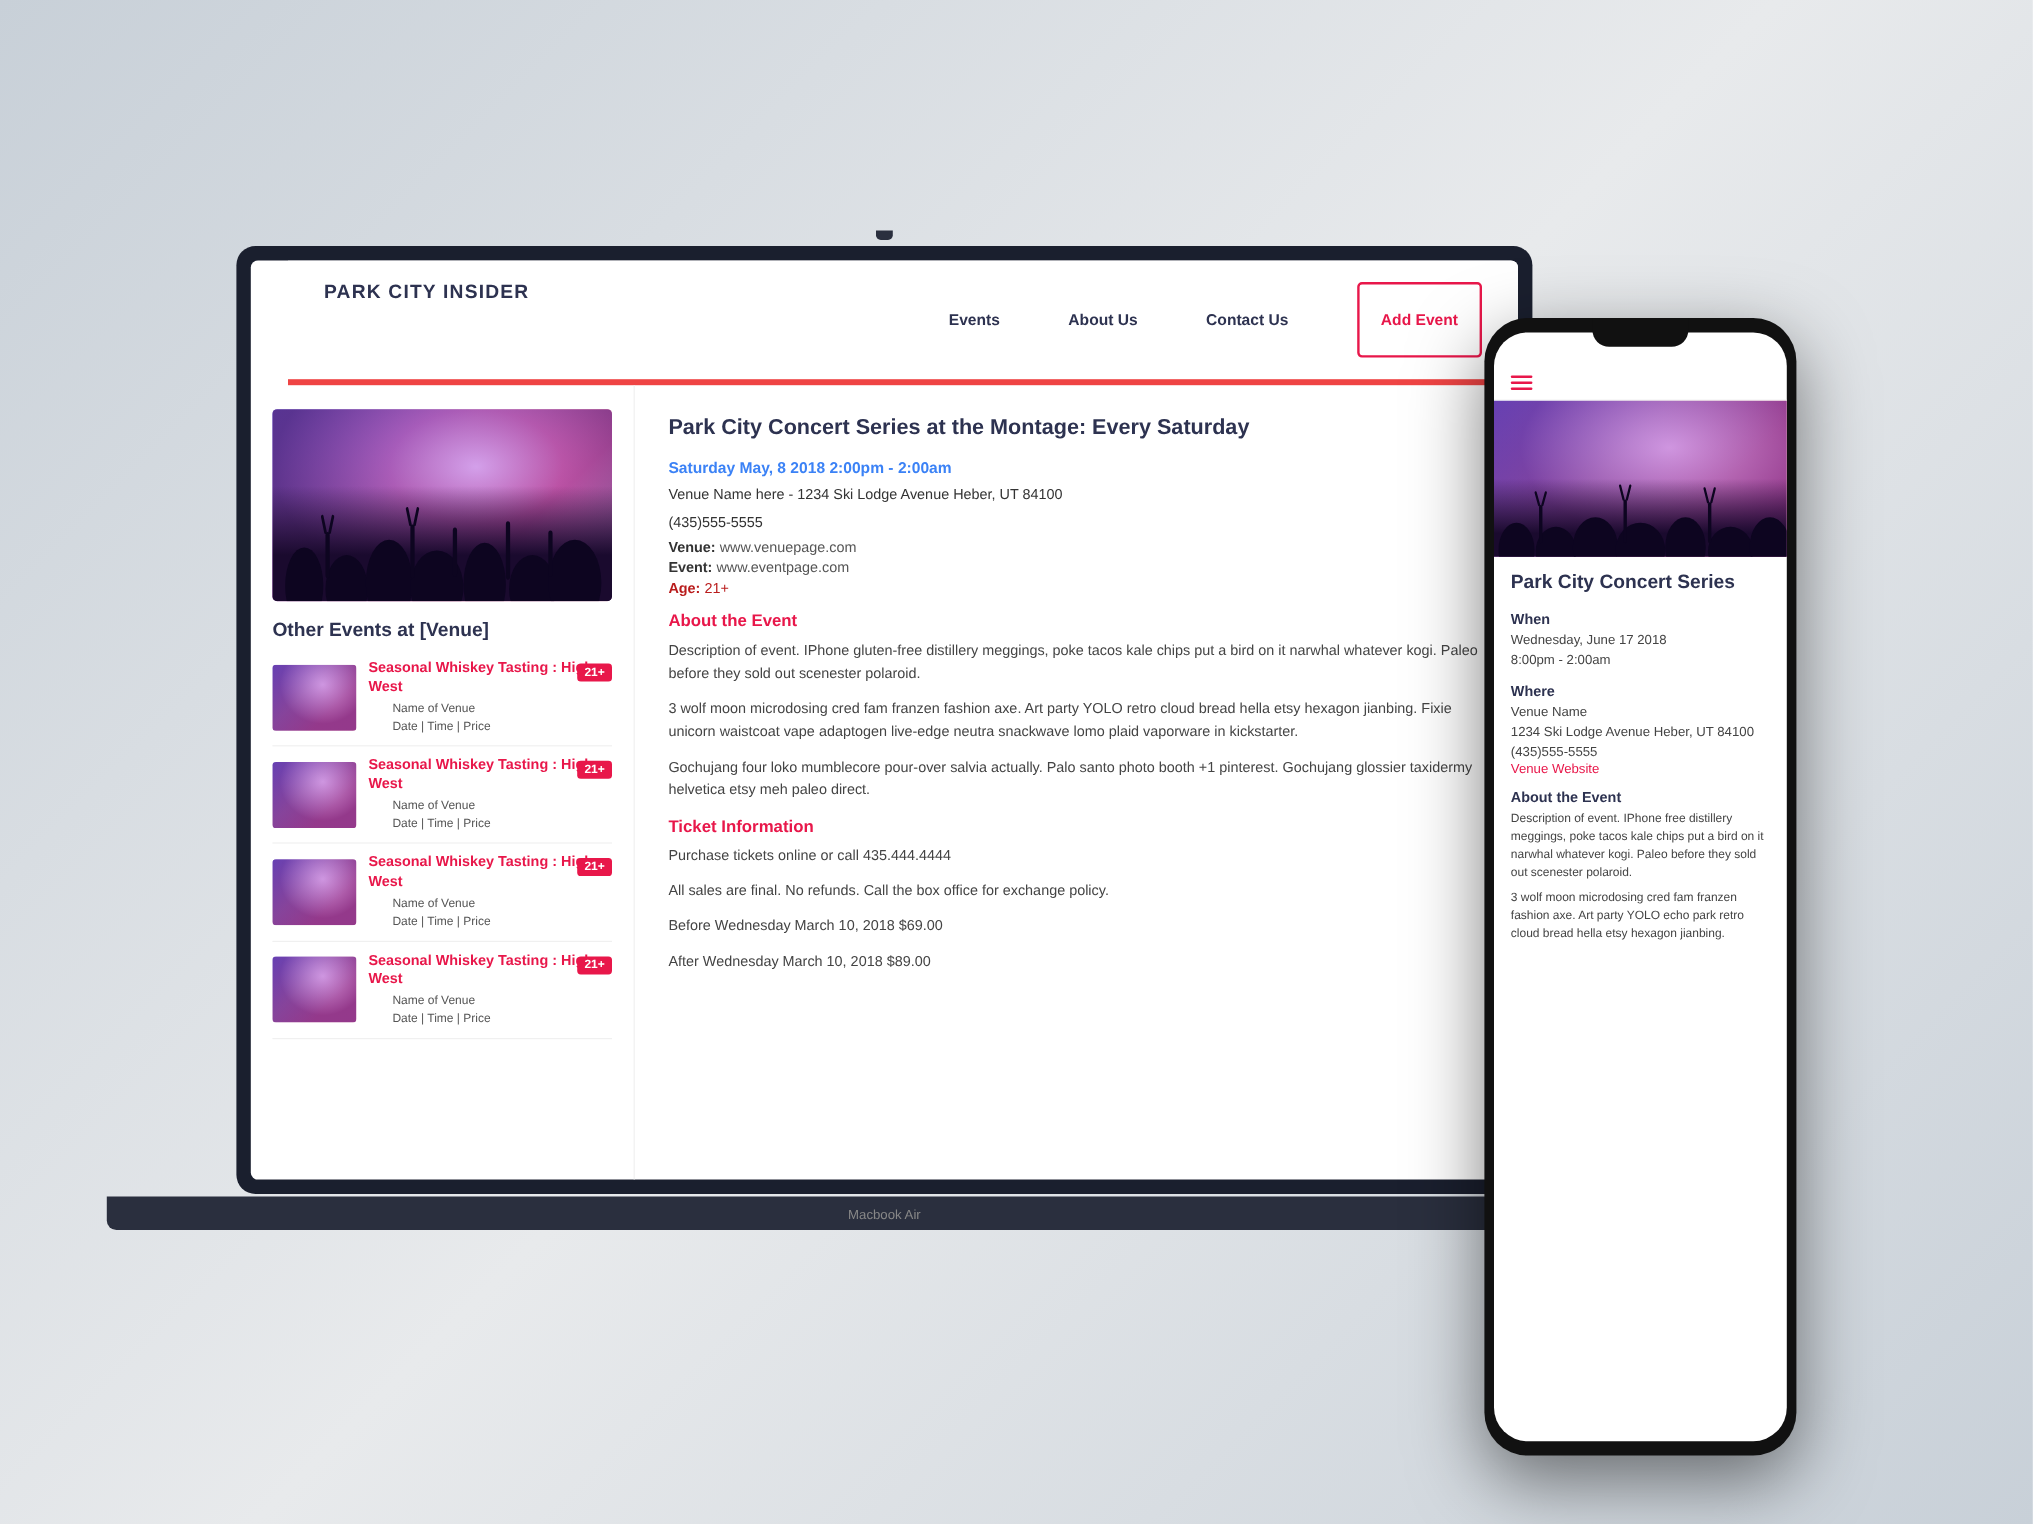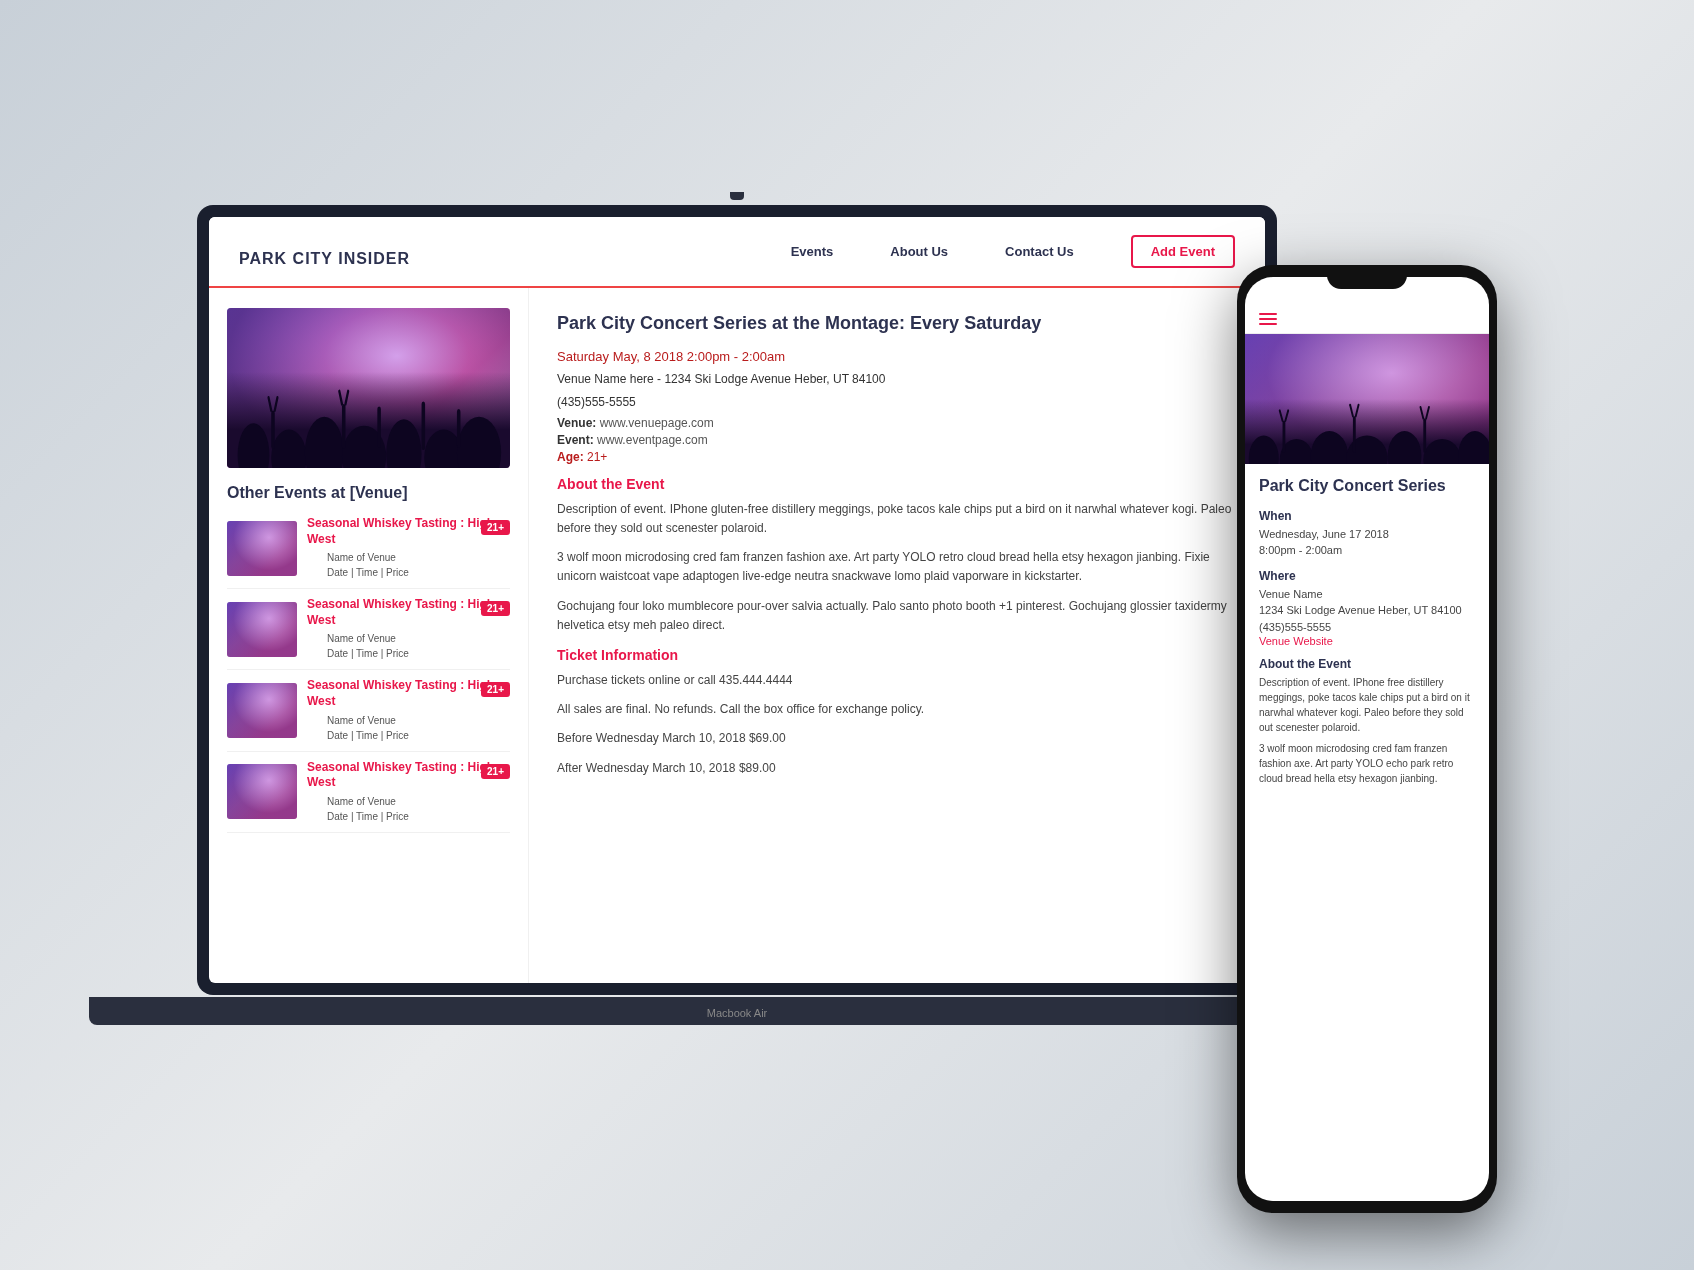--- a/index.html
+++ b/index.html
@@ -80,25 +80,26 @@
 
     
     .website {
       width: 100%;
       height: 100%;
       overflow: hidden;
     }
 
     .site-header {
       display: flex;
-      align-items: flex-end;
+      align-items: flex-start;
       justify-content: space-between;
       padding: 18px 30px;
-      border-bottom: 2px solid #ef4444;
+      border-bottom: 5px solid #ef4444;
       background: #fff;
+      margin-left: 31px;
     }
 
     .site-logo {
       font-size: 16px;
       font-weight: 900;
       color: #2d3250;
       letter-spacing: 1px;
       text-transform: uppercase;
     }
 
@@ -113,21 +114,21 @@
       font-weight: 700;
       color: #2d3250;
       cursor: pointer;
     }
 
     .nav-add-btn {
       font-size: 13px;
       font-weight: 700;
       color: #e8174a;
       border: 2px solid #e8174a;
-      padding: 7px 18px;
+      padding: 22px 18px;
       border-radius: 4px;
       cursor: pointer;
     }
 
     .site-content {
       display: flex;
       height: calc(100% - 62px);
     }
 
     
@@ -243,22 +244,22 @@
     .event-page-title {
       font-size: 18px;
       font-weight: 900;
       color: #2d3250;
       line-height: 1.25;
       margin-bottom: 14px;
     }
 
     .event-page-date {
       font-size: 13px;
-      font-weight: 400;
-      color: #b91c1c;
+      font-weight: 700;
+      color: #3b82f6;
       margin-bottom: 6px;
     }
 
     .event-page-location {
       font-size: 12px;
       color: #333;
       line-height: 1.6;
       margin-bottom: 4px;
     }
 

